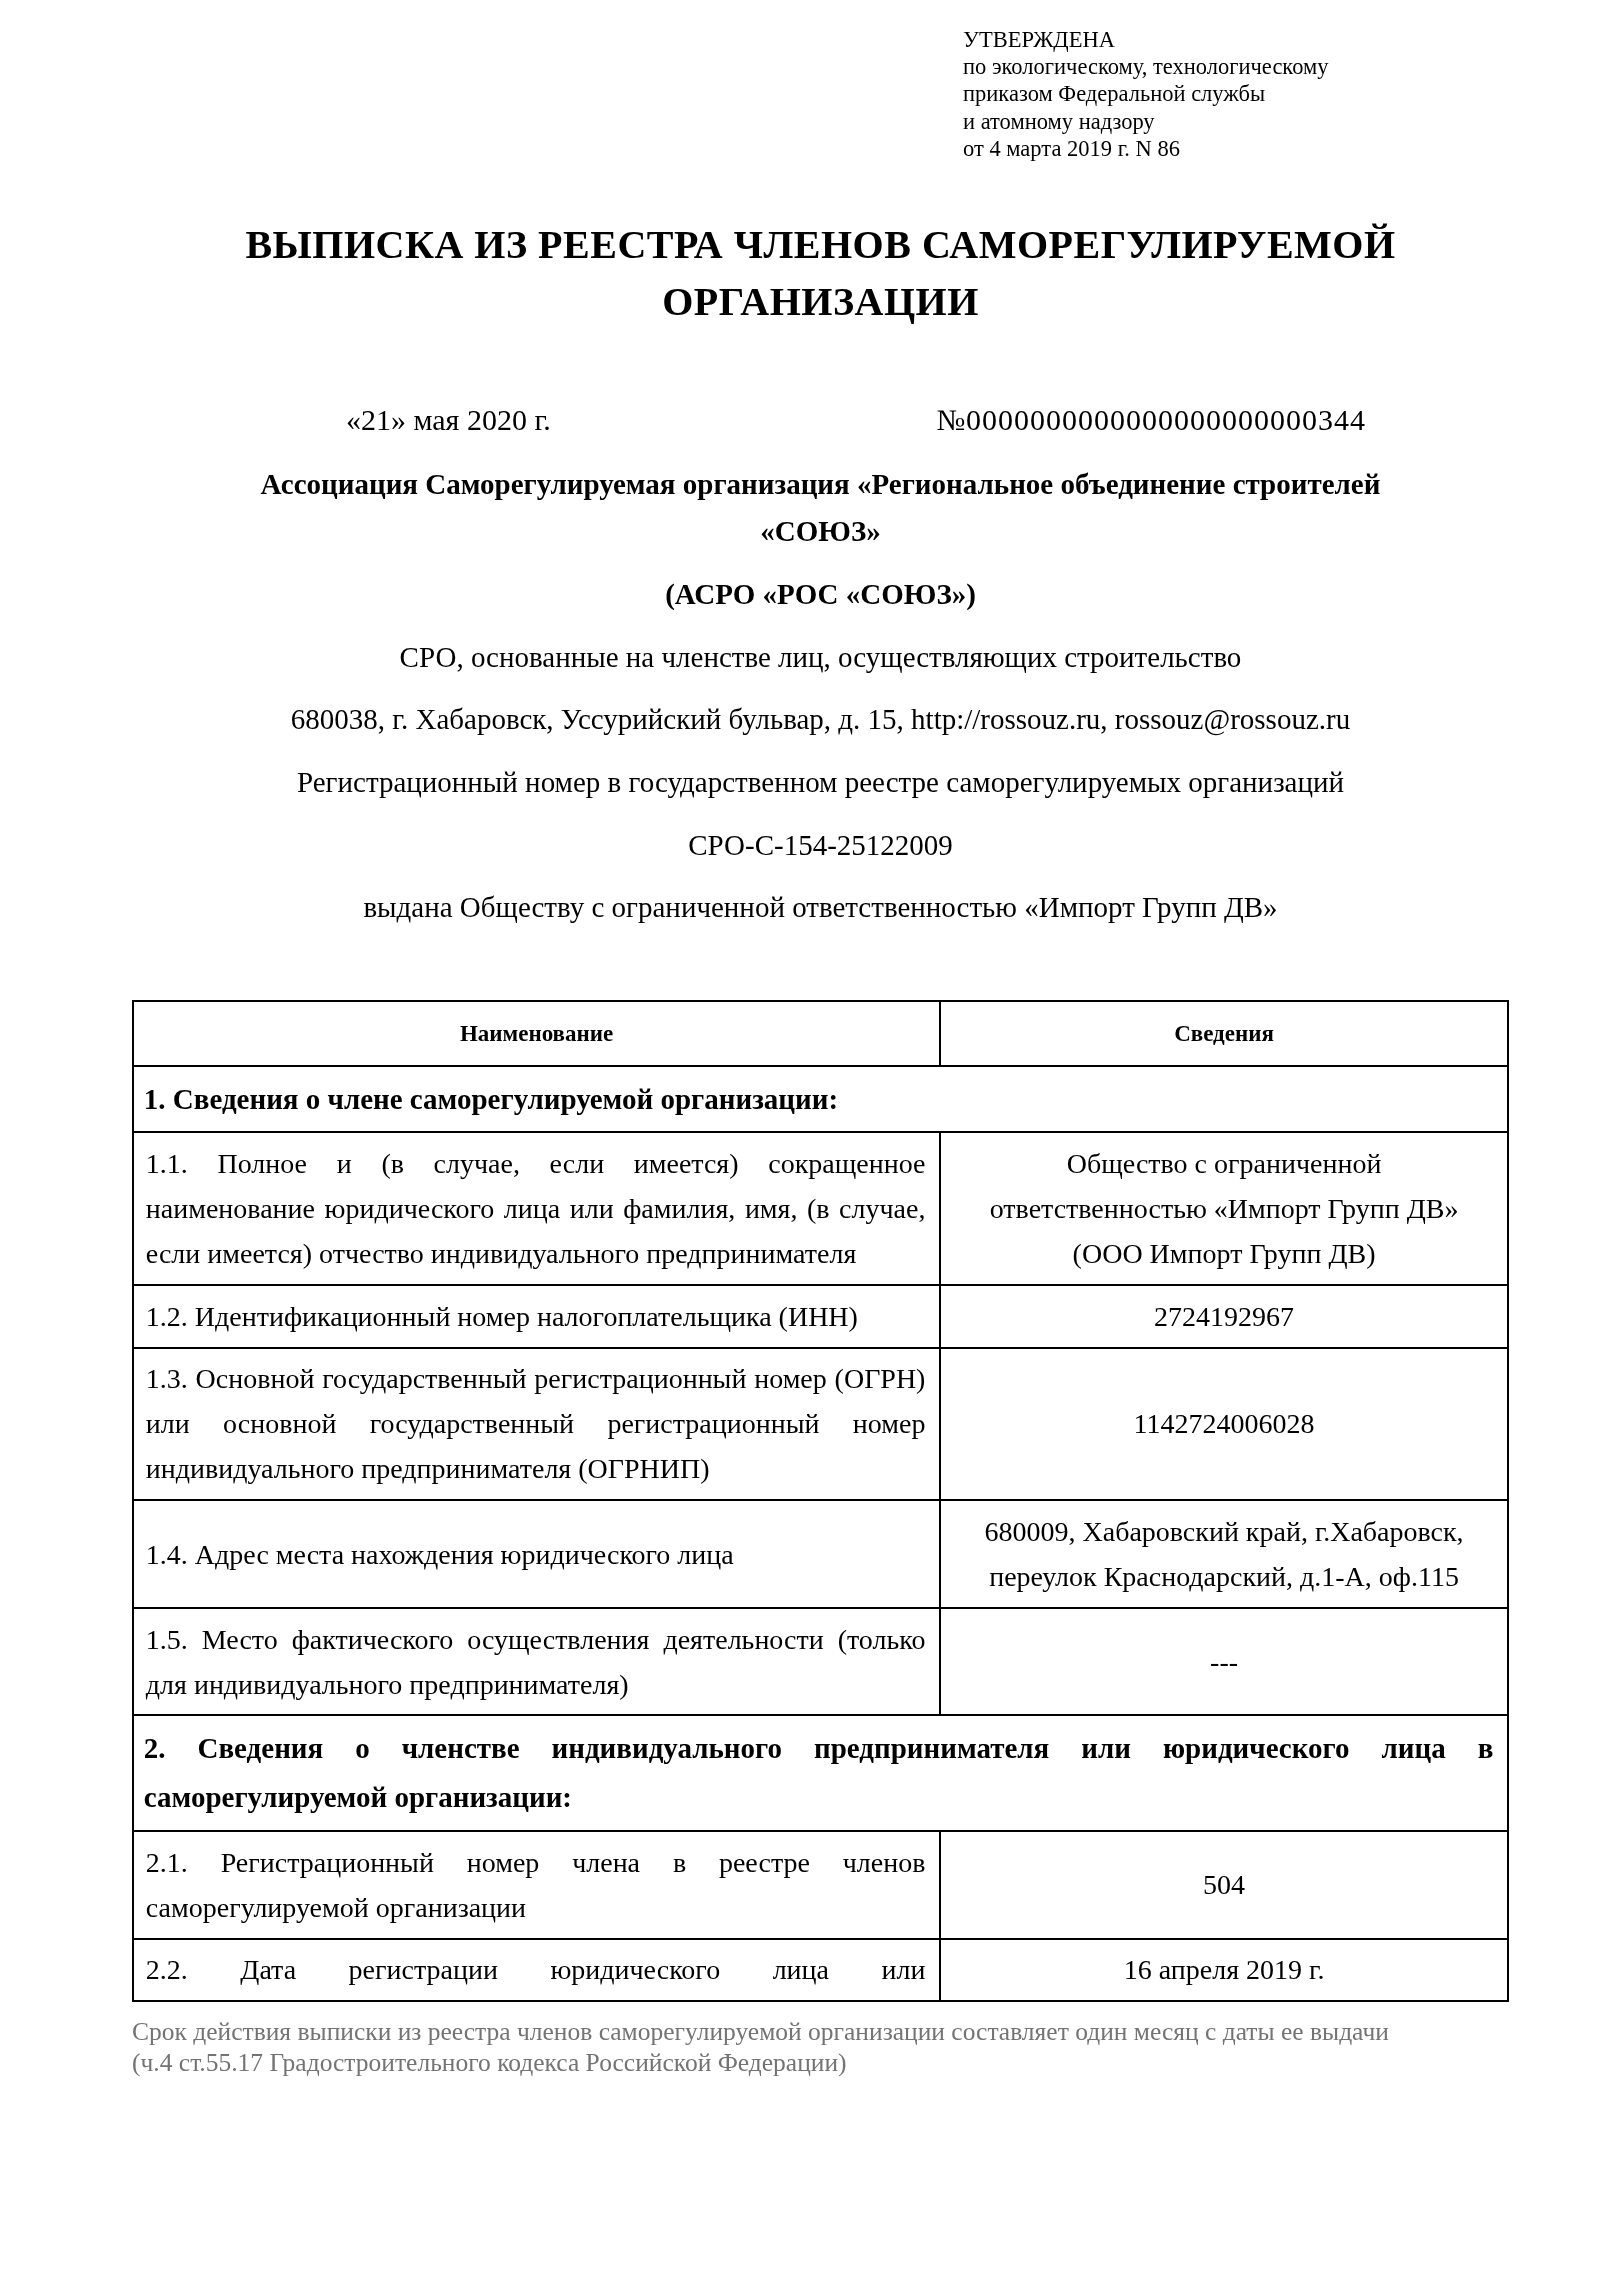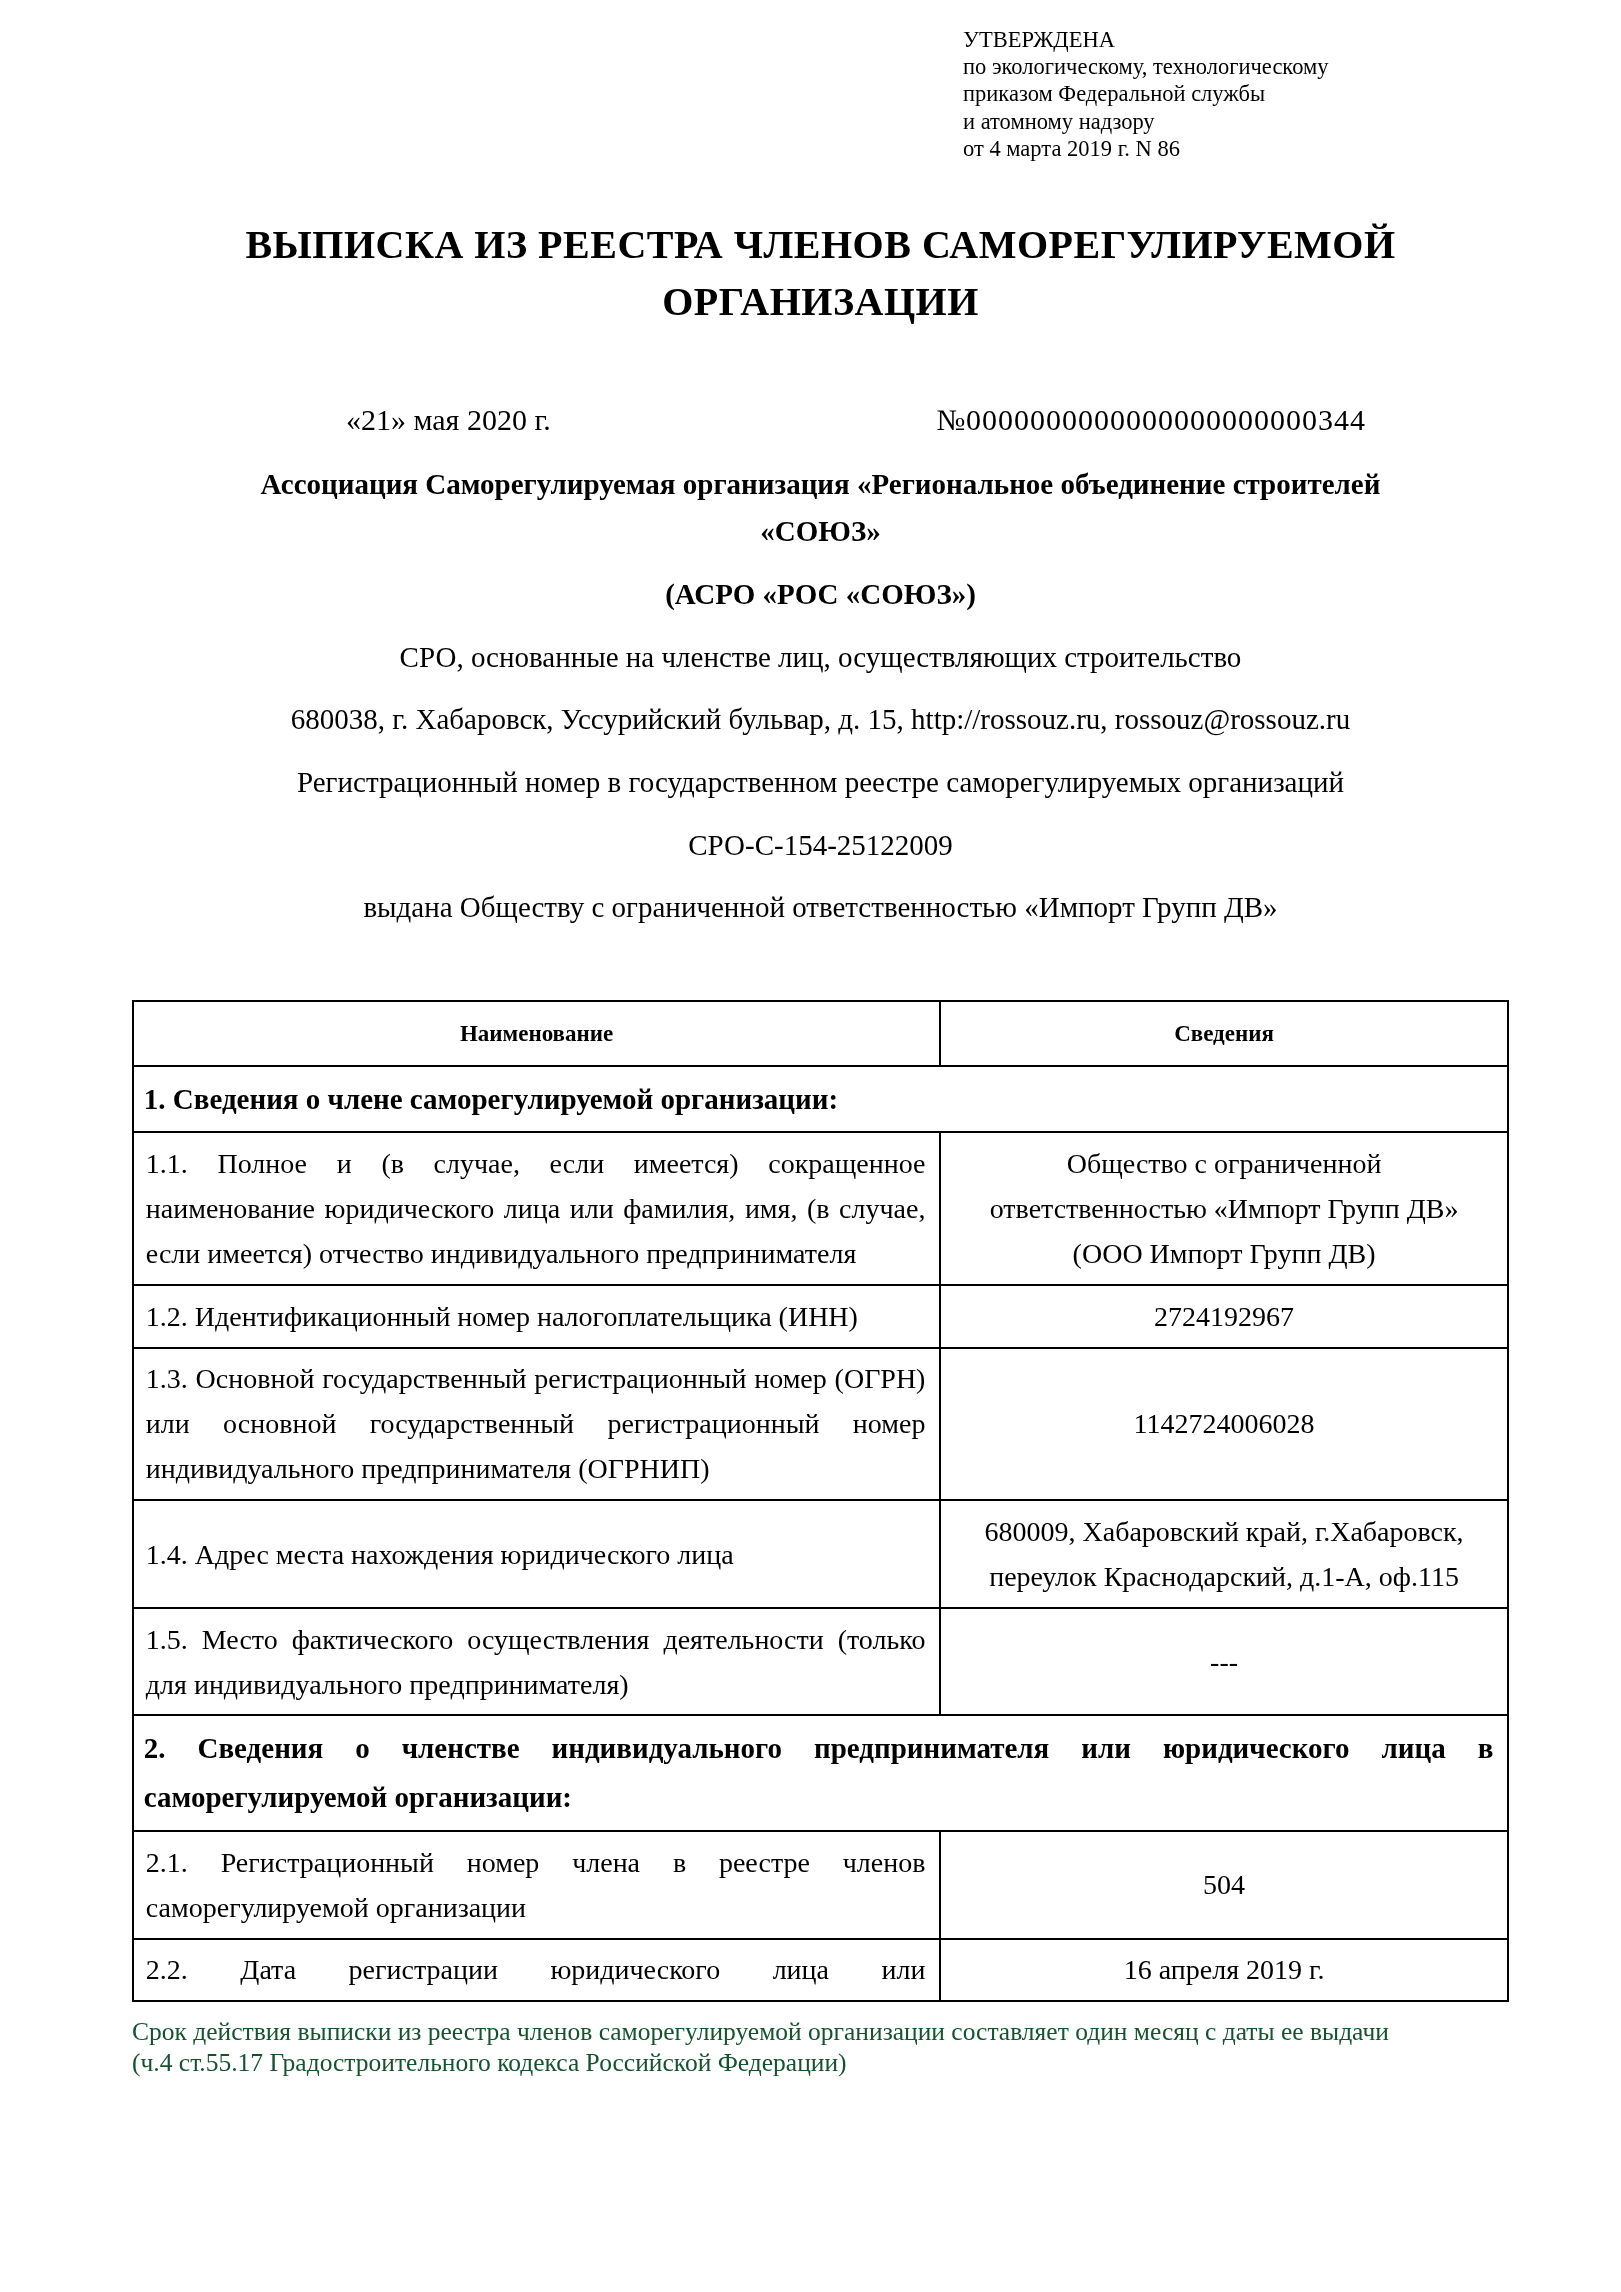--- a/index.html
+++ b/index.html
@@ -111,19 +111,19 @@
           <td class="name">2.1. Регистрационный номер члена в реестре членов саморегулируемой организации</td>
           <td class="value">504</td>
         </tr>
         <tr>
           <td class="name cut">2.2. Дата регистрации юридического лица или</td>
           <td class="value">16 апреля 2019 г.</td>
         </tr>
       </tbody>
   </table>
 
-  <div class="footer" style="color: #14532d;">
+  <div class="footer" style="color: #737373;">
     <div>Срок действия выписки из реестра членов саморегулируемой организации составляет один  месяц с даты ее выдачи</div>
     <div>(ч.4 ст.55.17 Градостроительного кодекса Российской Федерации)</div>
   </div>
 
 </div>
 
 
 </body></html>

